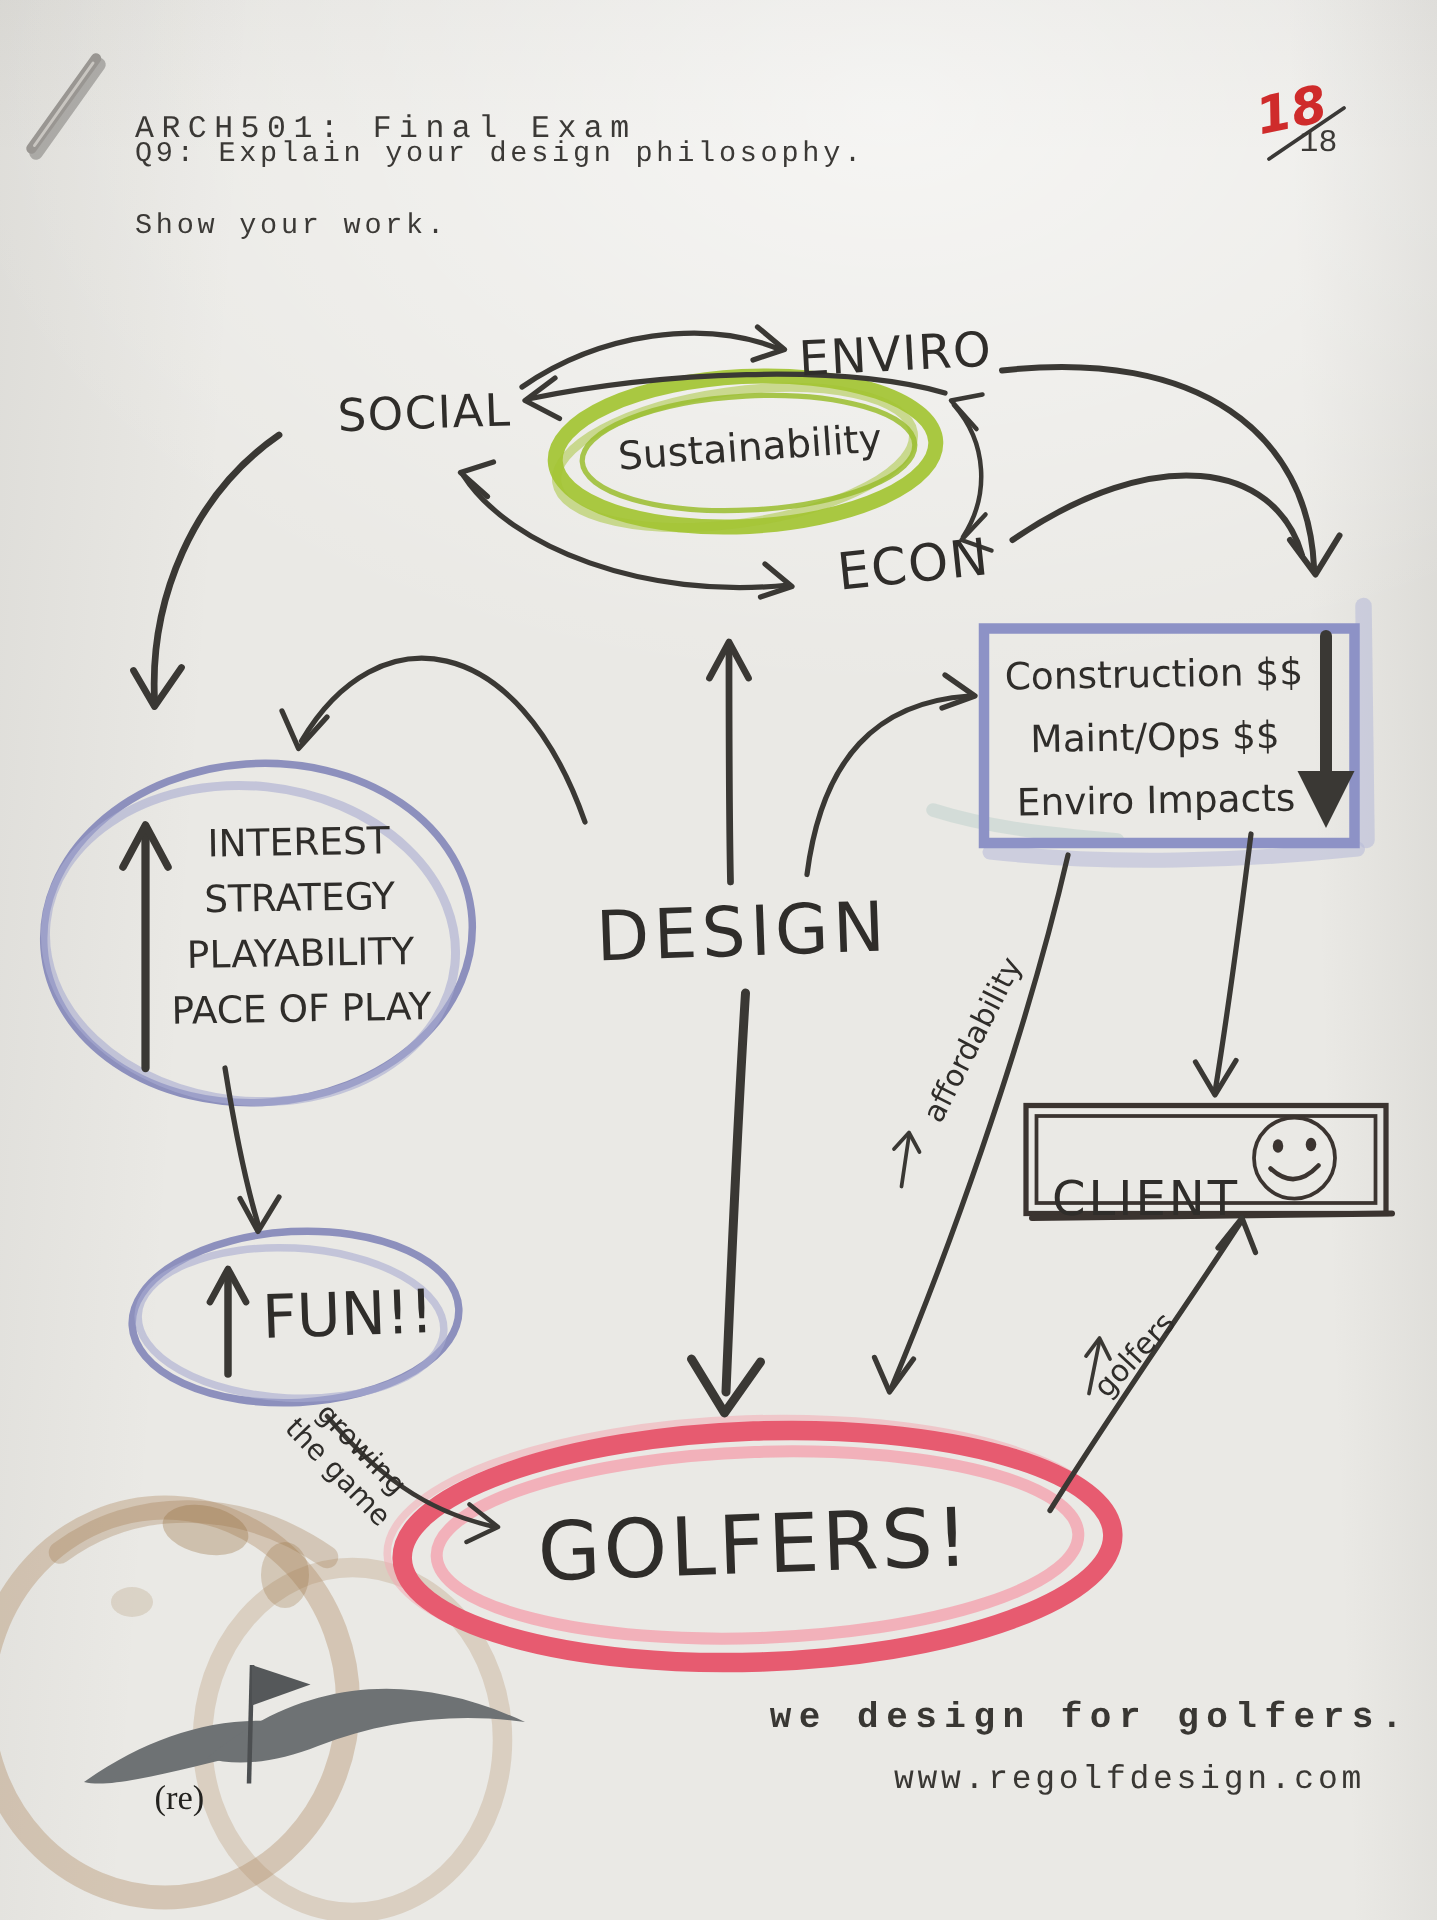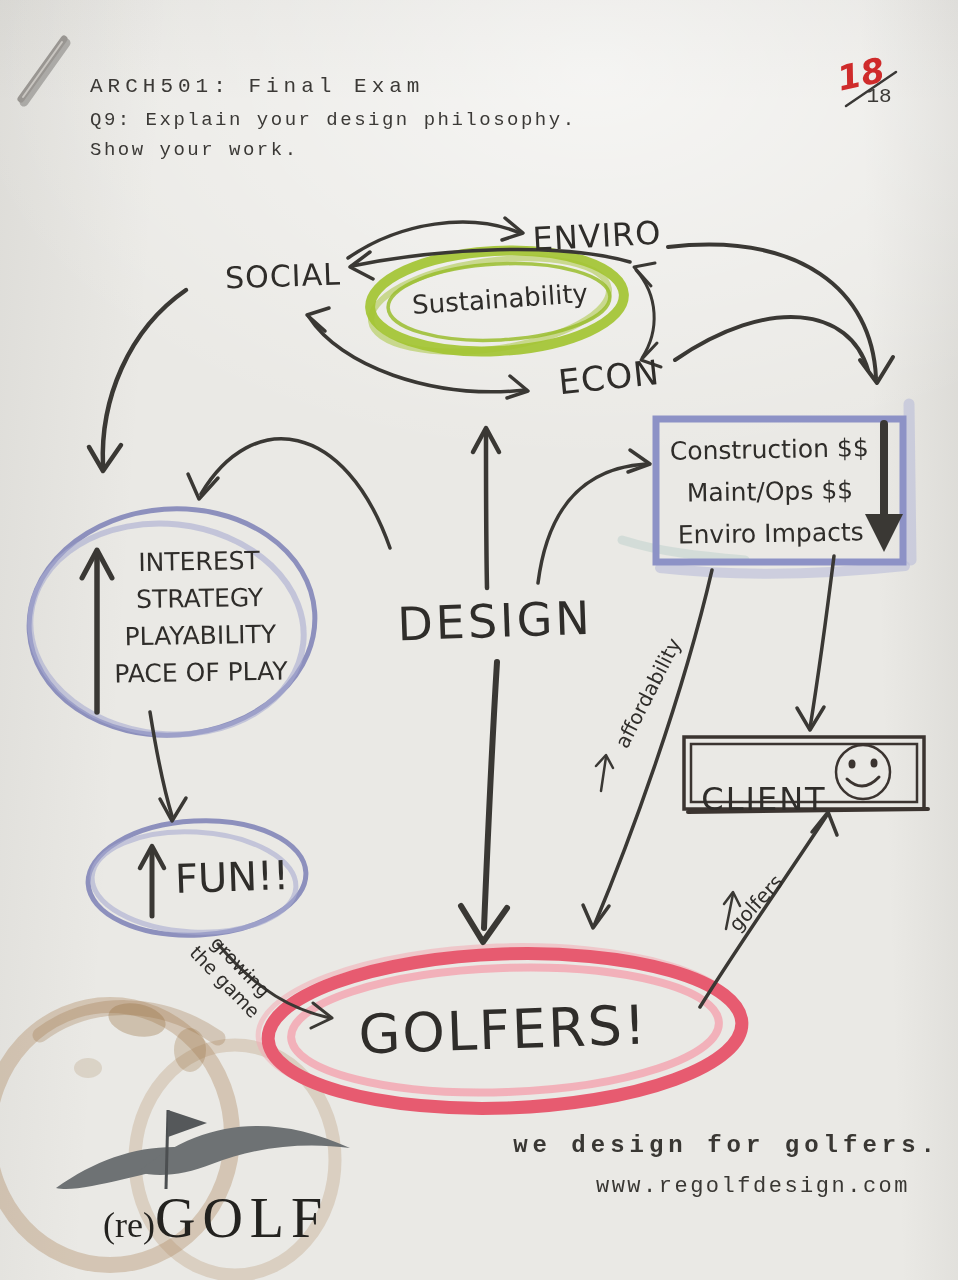--- a/index.html
+++ b/index.html
@@ -21,21 +21,21 @@
   .serif{font-family:"Liberation Serif","DejaVu Serif",serif;}
   .course{font-size:21px;letter-spacing:5px;color:#3b3936;margin-top:28px;}
   .question{font-size:19px;letter-spacing:2.5px;color:#3b3936;}
   .grade-score{font-size:34px;font-style:italic;font-weight:bold;color:#cf2b2b;}
   .grade-total{font-size:21px;color:#3b3936;}
   .node{letter-spacing:1px;}
   .tagline{font-size:24px;font-weight:bold;letter-spacing:5px;color:#393733;}
   .website{font-size:22px;letter-spacing:2.5px;color:#393733;}
   .lines{text-align:center;}
   .logo-text{display:flex;align-items:baseline;color:#23221f;}
-  .logo-re{font-size:36px;}
+  .logo-re{font-size:23px;}
   .logo-golf{font-size:56px;letter-spacing:7px;}
 </style>
 </head>
 <body>
 
 <div class="page">
 
   <svg class="art" width="958" height="1280" viewBox="0 0 958 1280">
 
     <g>
@@ -203,21 +203,21 @@
 
     <g>
       <path d="M 56,1188 C 110,1150 165,1138 224,1154 C 186,1163 130,1179 92,1186 C 76,1189 64,1190 56,1188 Z" fill="#6e7274"></path>
       <path d="M 138,1172 C 200,1120 272,1112 350,1148 C 306,1142 258,1146 212,1164 C 184,1175 158,1178 138,1172 Z" fill="#6e7274"></path>
       <path d="M 166,1189 L 168,1110" stroke="#4c4f51" stroke-width="3" fill="none"></path>
       <path d="M 168,1110 L 207,1123 L 168,1137 Z" fill="#55585a"></path>
     </g>
   </svg>
 
   <div class="abs mono course" style="left:90px;top:47px;">ARCH501: Final Exam</div>
-  <div class="abs mono question" style="left:90px;top:109px;">Q9: Explain your design philosophy.</div>
+  <div class="abs mono question" style="left:90px;top:91px;">Q9: Explain your design philosophy.</div>
   <div class="abs mono question" style="left:90px;top:139px;">Show your work.</div>
 
   <div class="abs ctr grade-score" style="left:861px;top:74px;transform:translate(-50%,-50%) rotate(-12deg);">18</div>
   <div class="abs ctr mono grade-total" style="left:879px;top:96px;">18</div>
 
   <div class="abs ctr hand node" style="left:597px;top:236px;font-size:32px;transform:translate(-50%,-50%) rotate(-3deg);">ENVIRO</div>
   <div class="abs ctr hand node" style="left:283px;top:276px;font-size:30px;transform:translate(-50%,-50%) rotate(-2deg);">SOCIAL</div>
   <div class="abs ctr hand" style="left:500px;top:299px;font-size:26px;transform:translate(-50%,-50%) rotate(-4deg);">Sustainability</div>
   <div class="abs ctr hand node" style="left:609px;top:377px;font-size:34px;transform:translate(-50%,-50%) rotate(-6deg);">ECON</div>
   <div class="abs ctr hand node" style="left:495px;top:621px;font-size:46px;letter-spacing:3px;transform:translate(-50%,-50%) rotate(-2deg);">DESIGN</div>
@@ -246,16 +246,15 @@
   <div class="abs ctr hand lines" style="left:233px;top:974px;font-size:19px;line-height:22px;transform:translate(-50%,-50%) rotate(46deg);">
     <div>growing</div>
     <div>the game</div>
   </div>
 
   <div class="abs mono tagline" style="left:400px;top:1132px;width:540px;text-align:right;">we design for golfers.</div>
   <div class="abs mono website" style="left:400px;top:1174px;width:510px;text-align:right;">www.regolfdesign.com</div>
 
   <div class="abs serif logo-text" style="left:103px;top:1186px;">
     <span class="logo-re">(re)</span>
-      <span class="logo-golf">GOLF</span>
   </div>
 
 </div>
 
 </body></html>

